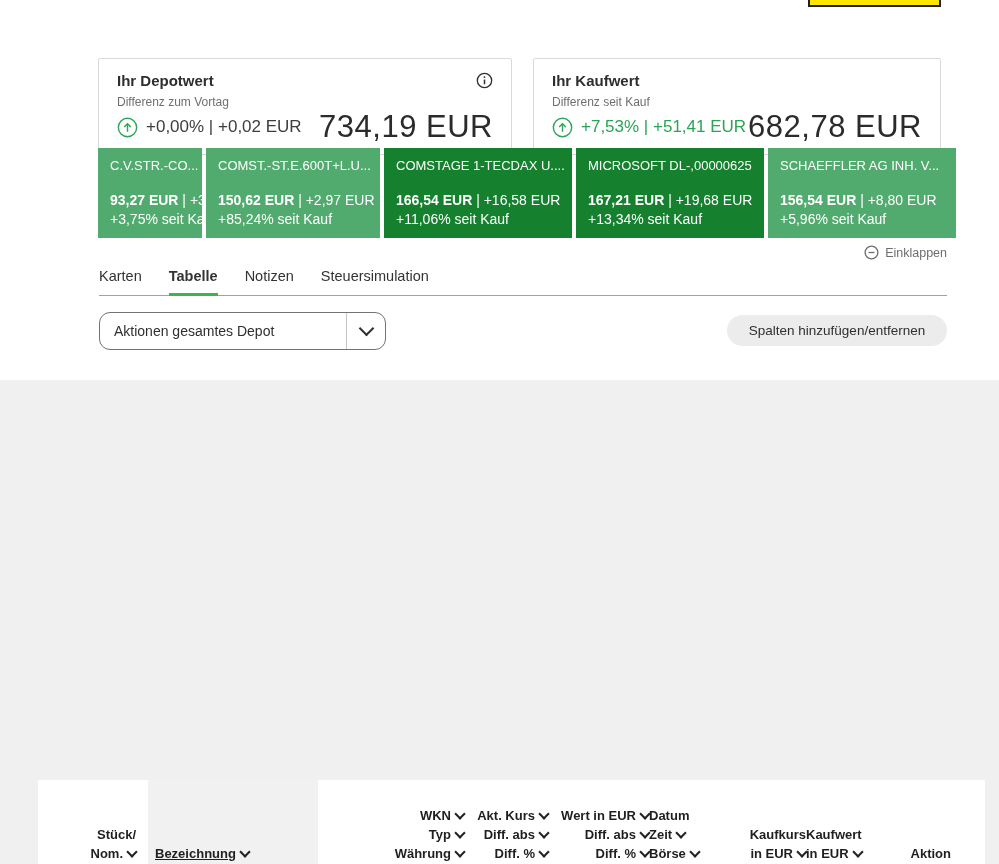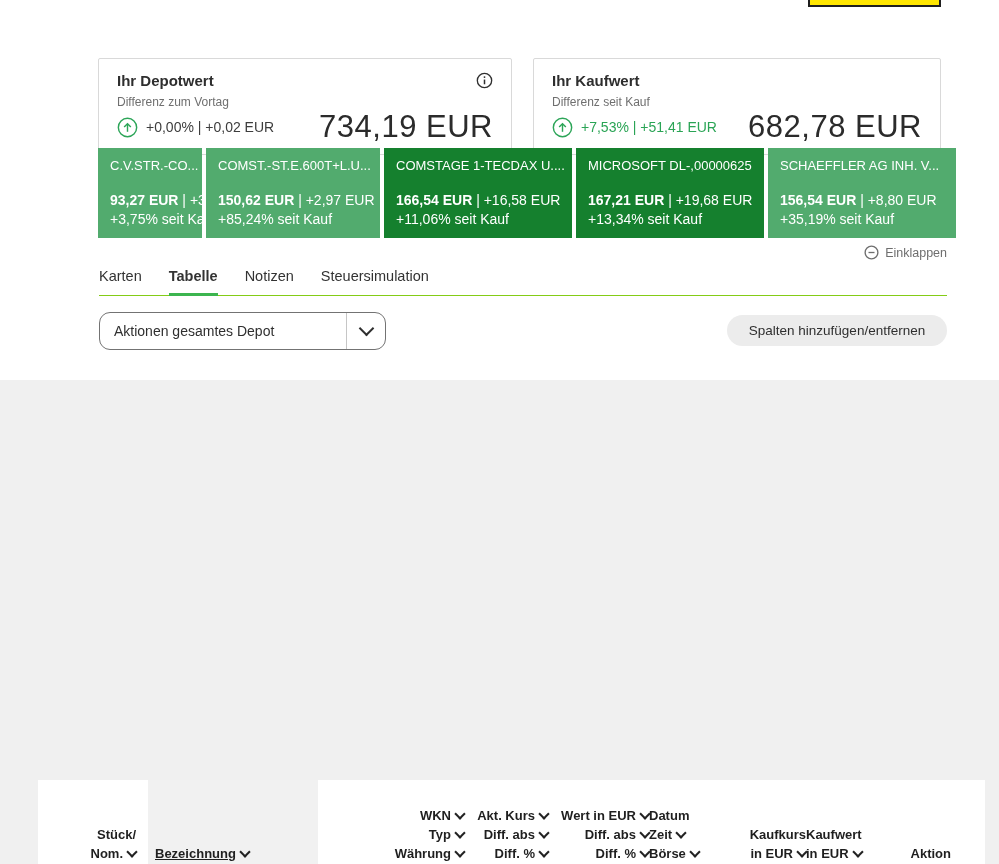--- a/index.html
+++ b/index.html
@@ -11,21 +11,21 @@
   
   .summary-row{position:absolute;top:18px;left:98px;display:flex;gap:21px;margin-top:40px;}
   .summary-card{box-sizing:border-box;border:1px solid #d9d9d9;border-radius:2px;background:#fff;
                 height:97px;padding:13px 18px 11px;display:flex;flex-direction:column;}
   .summary-card.first{width:414px;}
   .summary-card.second{width:408px;}
   .sc-head{display:flex;justify-content:space-between;align-items:flex-start;}
   .sc-title{font-size:15px;font-weight:bold;color:#2e2e2e;}
   .sc-sub{font-size:12px;color:#6f6f6f;margin-top:6px;}
   .sc-bottom{display:flex;align-items:center;margin-top:auto;}
-  .sc-diff{font-size:14px;margin-left:8px;color:#3d3d3d;}
+  .sc-diff{font-size:17px;margin-left:8px;color:#3d3d3d;}
   .sc-diff.green{color:#2aa455;}
   .sc-value{margin-left:auto;font-size:31px;font-weight:300;color:#2b2b2b;letter-spacing:.5px;}
   
   .positions-row{position:absolute;top:148px;left:98px;display:flex;gap:4px;}
   .pos-card{box-sizing:border-box;height:90px;color:#fff;padding:10px 12px 9px;display:flex;
             flex-direction:column;overflow:hidden;cursor:pointer;}
   .pos-card.light{background:#52ab6e;}
   .pos-card.dark{background:#15802e;}
   .pos-card:nth-child(1){width:104px;}
   .pos-card:nth-child(2){width:174px;}
@@ -147,21 +147,21 @@
         <div class="pc-since">+11,06% seit Kauf</div>
       </div>
       <div class="pos-card dark">
         <div class="pc-name">MICROSOFT DL-,00000625</div>
         <div class="pc-val"><b>167,21 EUR</b> | +19,68 EUR</div>
         <div class="pc-since">+13,34% seit Kauf</div>
       </div>
       <div class="pos-card light">
         <div class="pc-name">SCHAEFFLER AG INH. V...</div>
         <div class="pc-val"><b>156,54 EUR</b> | +8,80 EUR</div>
-        <div class="pc-since">+35,19% seit Kauf</div>
+        <div class="pc-since">+5,96% seit Kauf</div>
       </div>
     </div>
 
   <div class="collapse-row">
     <span class="icon">
       <svg viewBox="0 0 16 16" width="15" height="15">
           <circle cx="8" cy="8" r="6.8" fill="none" stroke="#6e6e6e" stroke-width="1.4"></circle>
           <path d="M4.8 8h6.4" stroke="#6e6e6e" stroke-width="1.4"></path>
         </svg>
     </span>

